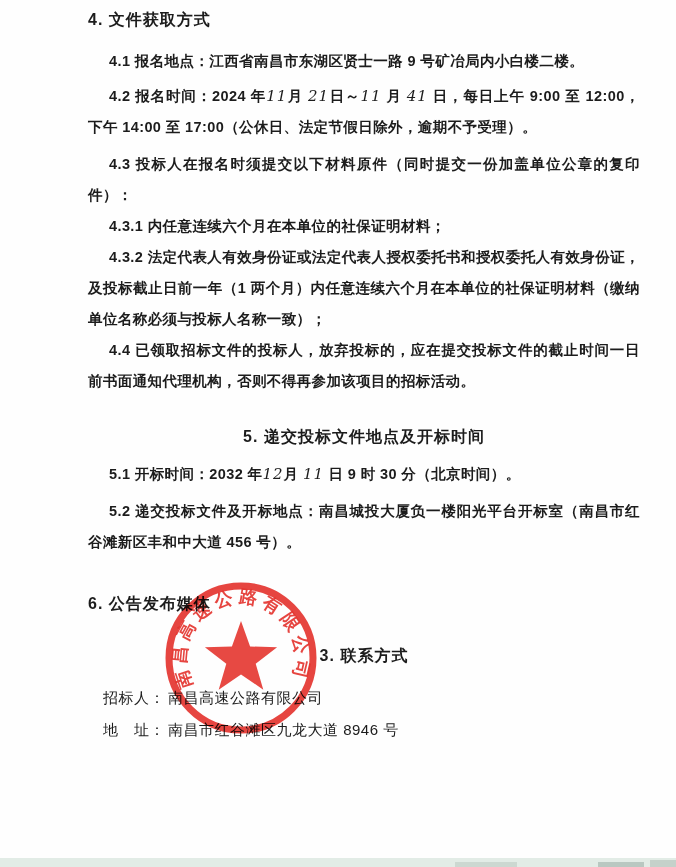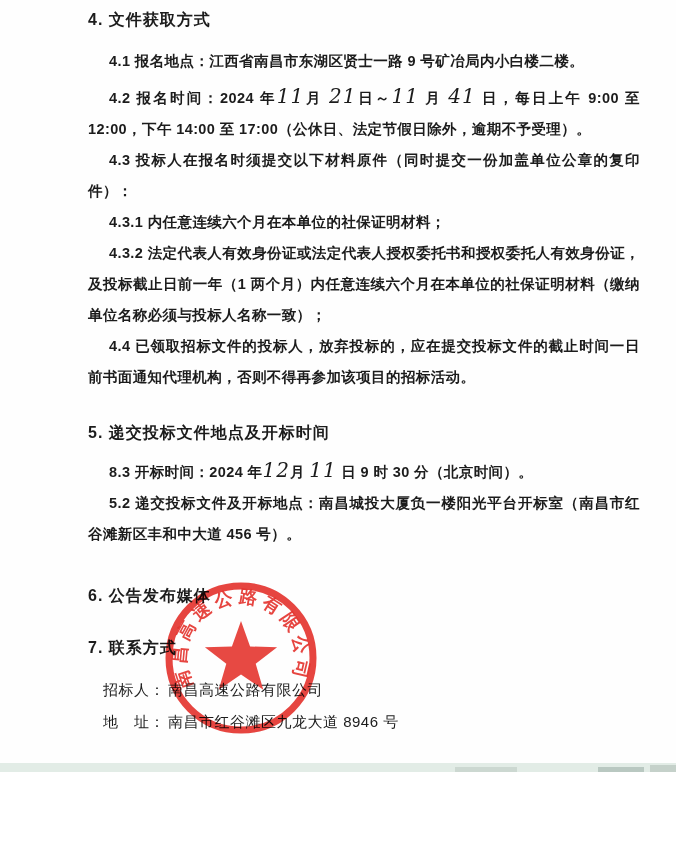--- a/index.html
+++ b/index.html
@@ -1,20 +1,20 @@
 <!DOCTYPE html>
 <html><head>
 <meta charset="utf-8">
 <style>
   * { box-sizing: border-box; }
   html, body { margin: 0; padding: 0; background: #ffffff; }
   .page {
     position: relative;
     width: 676px;
-    height: 772px;
+    height: 867px;
     background: #fefefe;
     overflow: hidden;
     font-family: "Liberation Sans", sans-serif;
     color: #1c1c1c;
   }
   .content {
     padding: 8px 36px 0 88px;
   }
   .sec-title {
     font-size: 16px;
@@ -29,28 +29,28 @@
     line-height: 31px;
     text-align: justify;
     text-indent: 21px;
     margin: 0;
     letter-spacing: 0.4px;
   }
   .hw {
     font-family: "DejaVu Serif", serif;
     font-style: italic;
     font-weight: 500;
-    font-size: 20px;
+    font-size: 15px;
     letter-spacing: 1px;
   }
   .mt14 { margin-top: 14px; }
   .mt4  { margin-top: 4px; }
-  .mt2  { margin-top: 0; }
+  .mt2  { margin-top: 6px; }
   .mt26 { margin-top: 34px; }
-  .mt28 { margin-top: 28px; }
+  .mt28 { margin-top: 28px; text-align: center; }
   .mt10 { margin-top: 10px; }
   .contact-block { margin-top: 14px; padding-left: 15px; }
   .c-row {
     font-size: 15px;
     font-weight: 400;
     line-height: 32px;
     letter-spacing: 0.5px;
     white-space: nowrap;
   }
   .c-label { display: inline-block; min-width: 65px; }
@@ -84,26 +84,26 @@
 
     <h2 class="sec-title">4. 文件获取方式</h2>
     <p class="para mt14">4.1 报名地点：江西省南昌市东湖区贤士一路 9 号矿冶局内小白楼二楼。</p>
     <p class="para mt4"><span>4.2 报名时间：2024 年</span><span class="hw">11</span><span>月 </span><span class="hw">21</span><span>日～</span><span class="hw">11</span><span> 月 </span><span class="hw">41</span><span> 日，每日上午 9:00 至 12:00，下午 14:00 至 17:00（公休日、法定节假日除外，逾期不予受理）。</span></p>
     <p class="para mt2">4.3 投标人在报名时须提交以下材料原件（同时提交一份加盖单位公章的复印件）：</p>
     <p class="para">4.3.1 内任意连续六个月在本单位的社保证明材料；</p>
     <p class="para">4.3.2 法定代表人有效身份证或法定代表人授权委托书和授权委托人有效身份证，及投标截止日前一年（1 两个月）内任意连续六个月在本单位的社保证明材料（缴纳单位名称必须与投标人名称一致）；</p>
     <p class="para">4.4 已领取招标文件的投标人，放弃投标的，应在提交投标文件的截止时间一日前书面通知代理机构，否则不得再参加该项目的招标活动。</p>
 
     <h2 class="sec-title mt28">5. 递交投标文件地点及开标时间</h2>
-    <p class="para mt10"><span>8.3 开标时间：2024 年</span><span class="hw">12</span><span>月 </span><span class="hw">11</span><span> 日 9 时 30 分（北京时间）。</span></p>
+    <p class="para mt10"><span>5.1 开标时间：2032 年</span><span class="hw">12</span><span>月 </span><span class="hw">11</span><span> 日 9 时 30 分（北京时间）。</span></p>
     <p class="para mt2">5.2 递交投标文件及开标地点：南昌城投大厦负一楼阳光平台开标室（南昌市红谷滩新区丰和中大道 456 号）。</p>
 
     <h2 class="sec-title mt26">6. 公告发布媒体</h2>
 
-    <h2 class="sec-title mt28">7. 联系方式</h2>
+    <h2 class="sec-title mt28">3. 联系方式</h2>
 
     <div class="contact-block">
       <div class="c-row"><span class="c-label">招标人：</span><span>南昌高速公路有限公司</span></div>
       <div class="c-row"><span class="c-label">地　址：</span><span>南昌市红谷滩区九龙大道 8946 号</span></div>
     </div>
 
   </div>
 
   <svg class="seal" viewBox="0 0 162 168" xmlns="http://www.w3.org/2000/svg">
     <circle cx="81" cy="84" r="72" fill="none" stroke="#e3231d" stroke-width="7" stroke-opacity="0.92"></circle>

